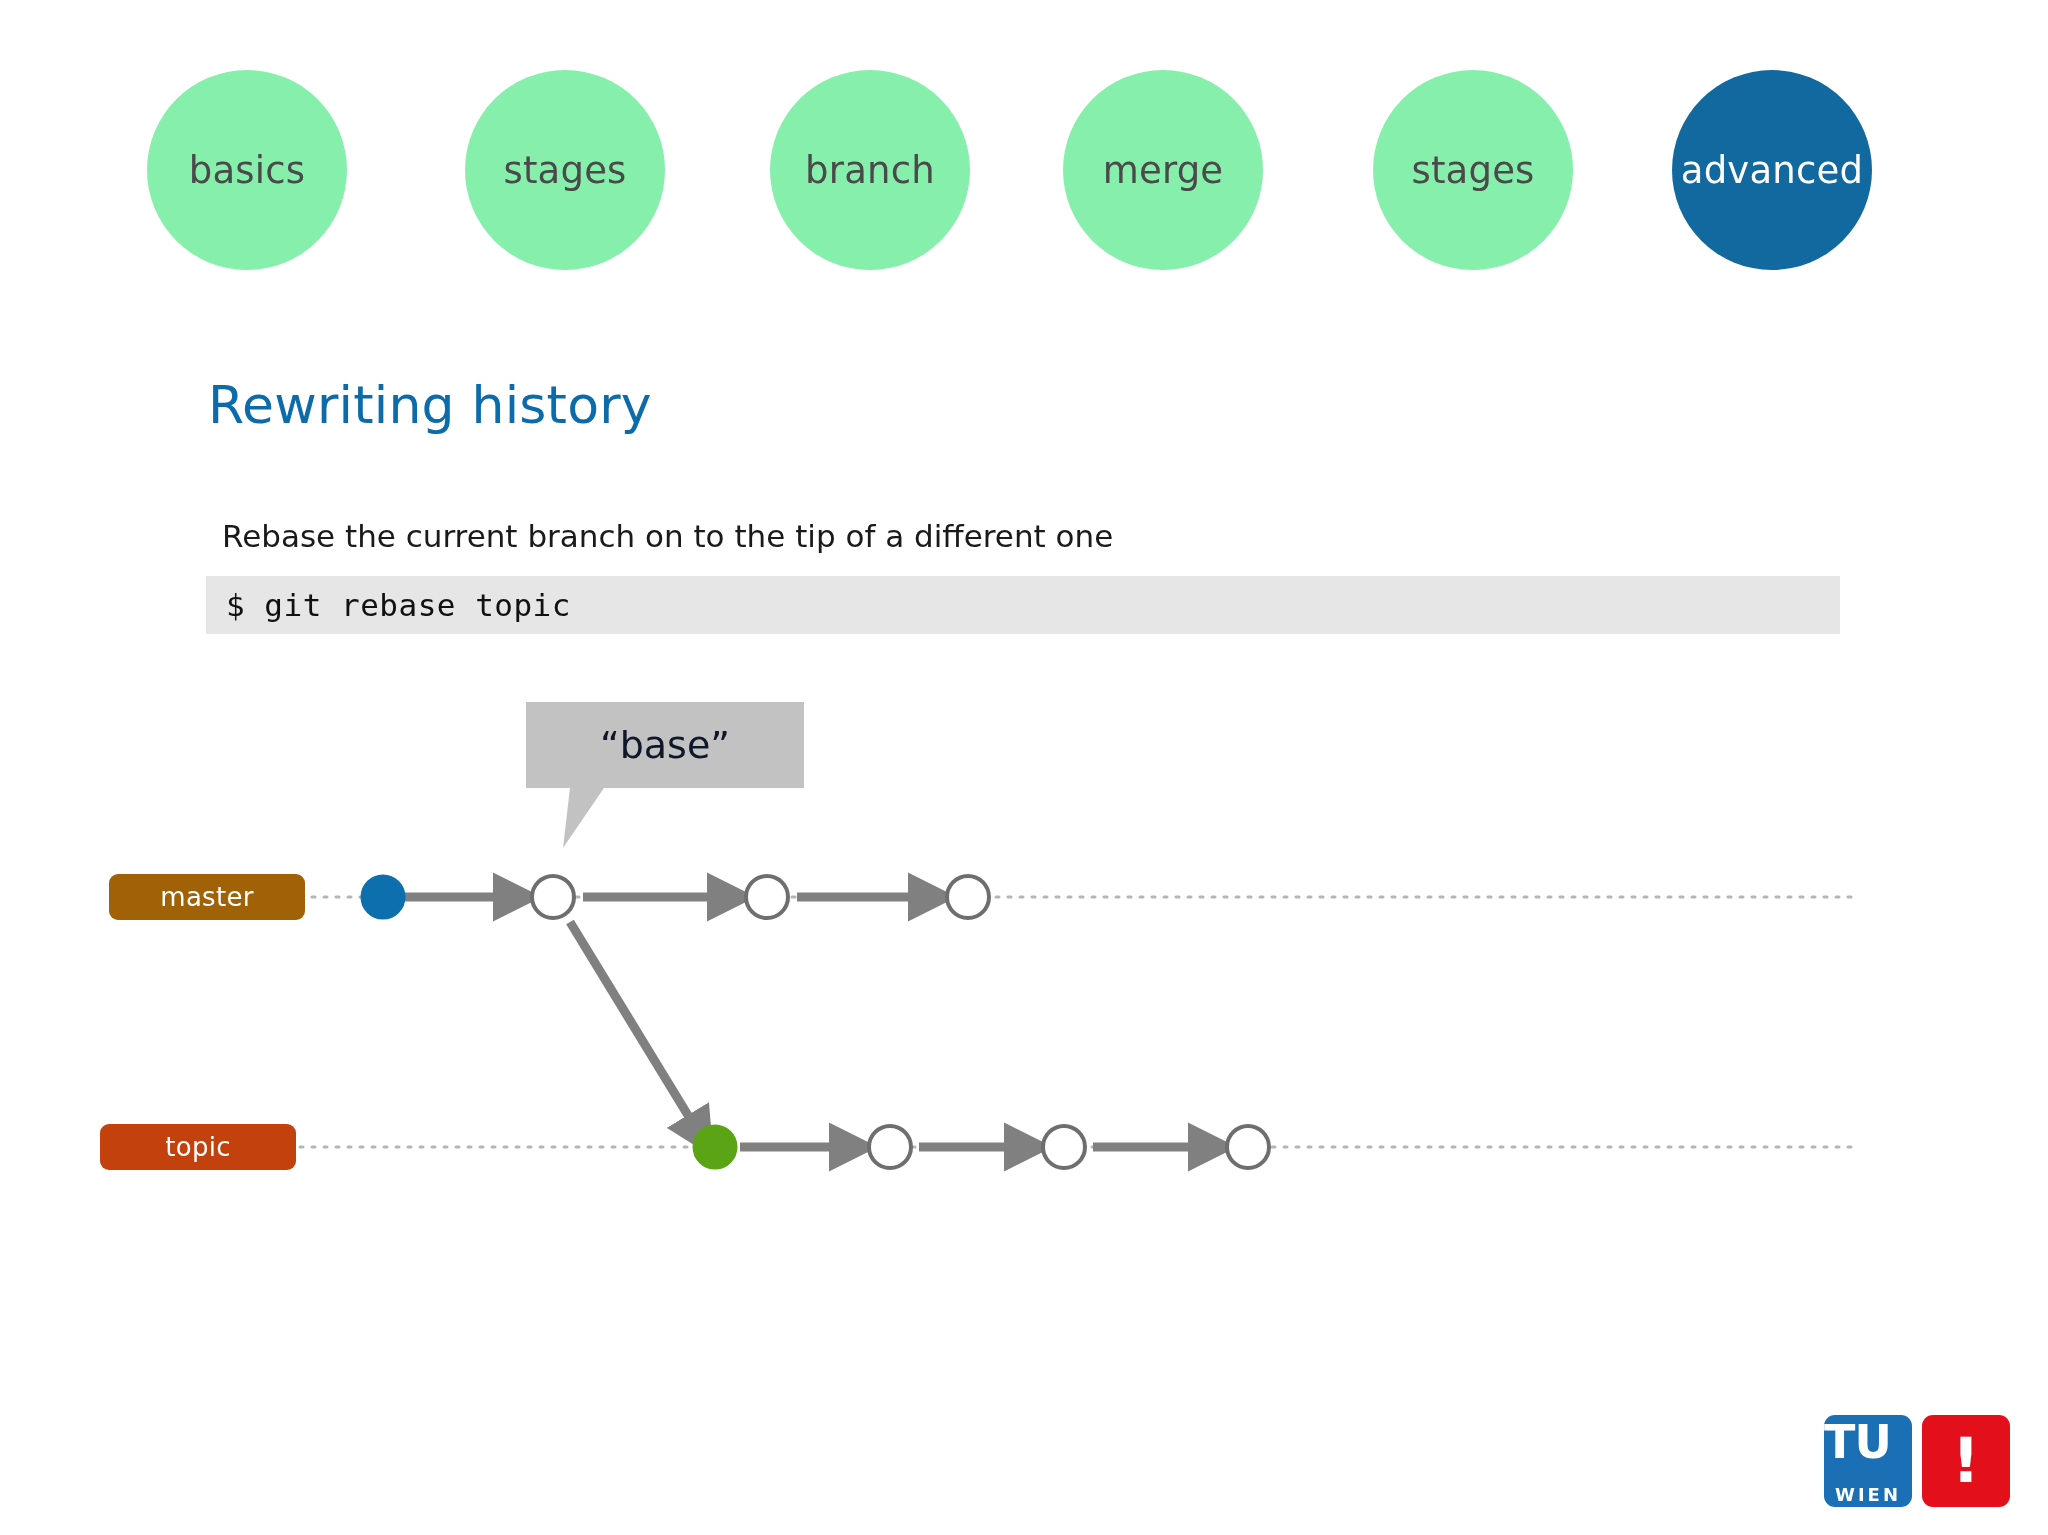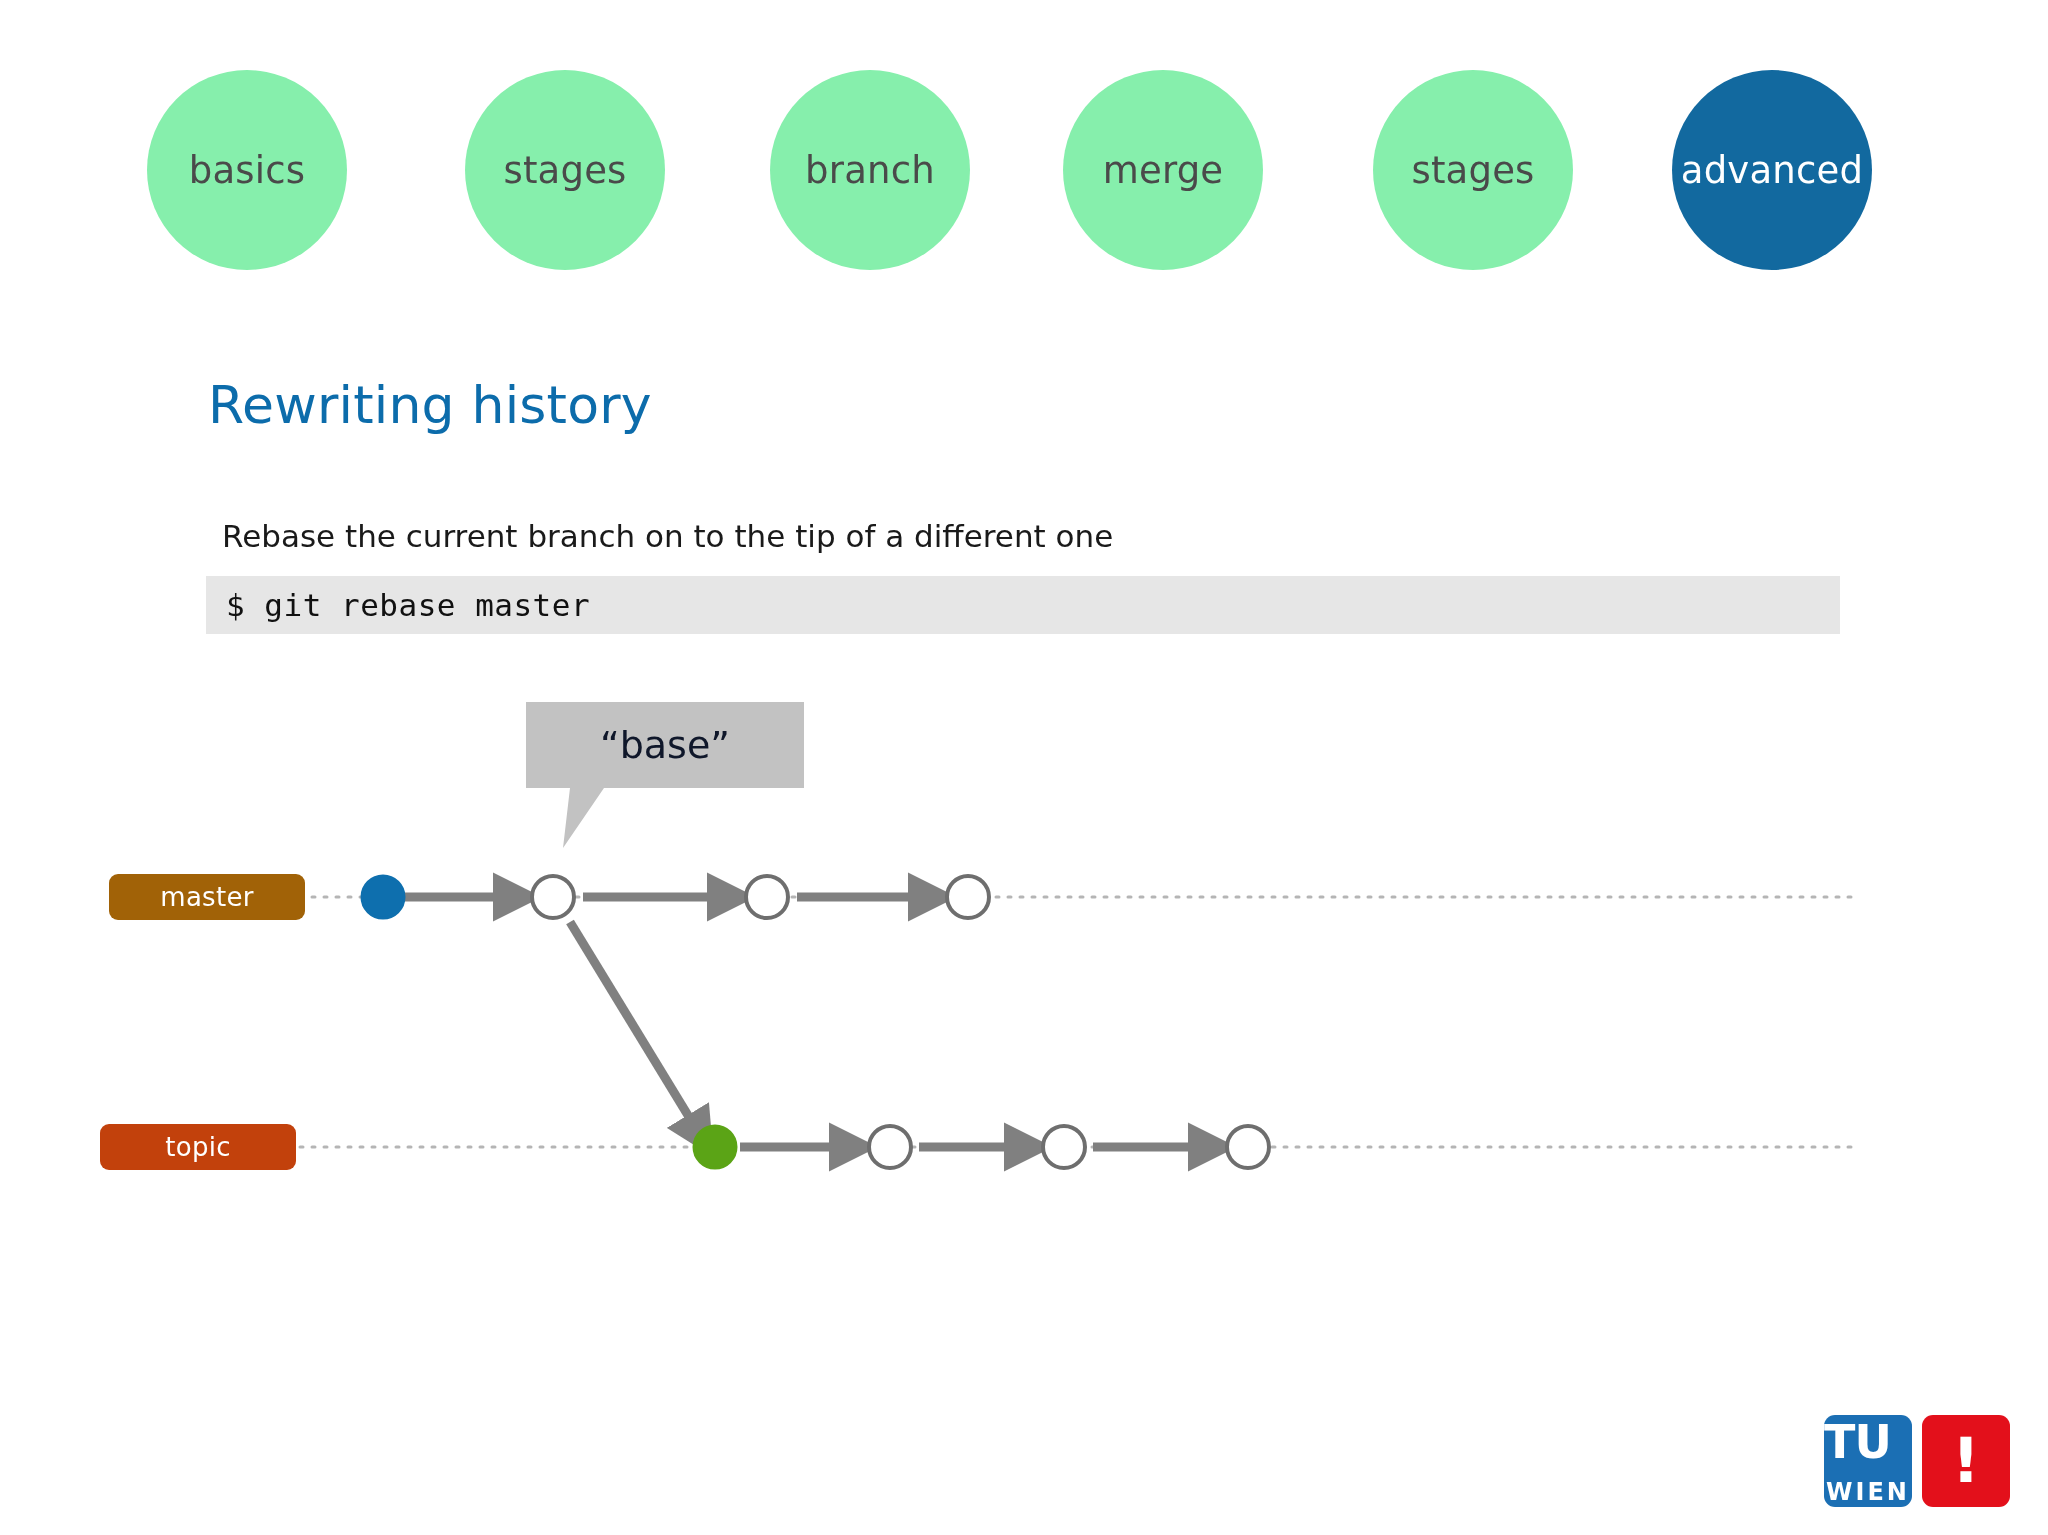--- a/index.html
+++ b/index.html
@@ -177,21 +177,21 @@
     letter-spacing: -1px;
     line-height: 1;
     font-family: "DejaVu Sans", "Liberation Sans", sans-serif;
   }
   .logo-wien-text {
     position: absolute;
     left: 0; bottom: 7px;
     width: 88px;
     text-align: center;
     color: #ffffff;
-    font-size: 24px;
+    font-size: 18px;
     font-weight: 700;
     letter-spacing: 3px;
     line-height: 1;
   }
   .logo-ex-text {
     position: absolute;
     left: 98px; top: 0;
     width: 88px; height: 92px;
     display: flex;
     align-items: center;
@@ -224,21 +224,21 @@
   <div class="nav-circle active" style="left:1672px;">
     <span class="nav-label">advanced</span>
   </div>
 </div>
 
 <div id="page-title">Rewriting history</div>
 
 <div id="lead-text">Rebase the current branch on to the tip of a different one</div>
 
 <div id="code-block">
-  <span class="code-text">$ git rebase master</span>
+  <span class="code-text">$ git rebase topic</span>
 </div>
 
 <div id="git-graph">
   <svg width="2048" height="560" viewBox="0 0 2048 560" xmlns="http://www.w3.org/2000/svg">
     <defs>
       <marker id="arrowhead" markerWidth="5.5" markerHeight="5.5" refX="2.6" refY="2.75" orient="auto" markerUnits="strokeWidth">
         <path d="M 0 0 L 5.5 2.75 L 0 5.5 z" fill="#808080"></path>
       </marker>
     </defs>
 

